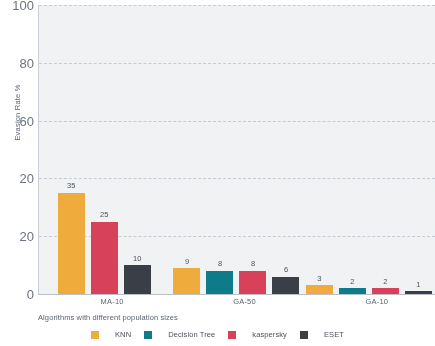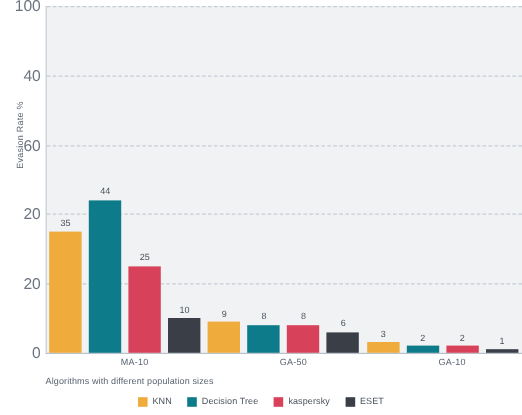--- a/index.html
+++ b/index.html
@@ -164,21 +164,21 @@
     display: flex;
     flex-direction: row;
     justify-content: center;
     align-items: center;
     gap: 13px;
   }
   .legend-item {
     display: flex;
     flex-direction: row;
     align-items: center;
-    gap: 4px;
+    gap: 16px;
   }
   .legend-swatch {
     width: 8px;
     height: 8px;
     display: block;
   }
   .legend-label {
     font-size: 7.5px;
     color: #4a525c;
     letter-spacing: 0.1px;
@@ -190,21 +190,21 @@
 
 <div id="chart-root">
 
   <div class="y-axis-title">Evasion Rate %</div>
 
   <div class="yticks-wrap" id="yticks">
       <div class="ytick-label" style="top: 294px;">0</div>
       <div class="ytick-label" style="top: 236.2px;">20</div>
       <div class="ytick-label" style="top: 178.4px;">20</div>
       <div class="ytick-label" style="top: 120.6px;">60</div>
-      <div class="ytick-label" style="top: 62.8px;">40</div>
+      <div class="ytick-label" style="top: 62.8px;">80</div>
       <div class="ytick-label" style="top: 5px;">100</div>
     </div>
 
   <div class="plot-area" id="plot-area">
       <div class="gridline" style="top: 289px; border-top: none;"></div>
       <div class="gridline" style="top: 231.2px;"></div>
       <div class="gridline" style="top: 173.4px;"></div>
       <div class="gridline" style="top: 115.6px;"></div>
       <div class="gridline" style="top: 57.8px;"></div>
       <div class="gridline" style="top: 0px;"></div>
@@ -212,24 +212,20 @@
 
   <div class="axis-baseline"></div>
 
   <div class="groups" id="groups">
       <div class="bar-group">
         <div class="bar-slot">
           <div class="bar-value">35</div>
           <div class="bar" style="background: rgb(239, 171, 60); height: 101.15px;"></div>
         </div>
         <div class="bar-slot">
-          <div class="bar-value">44</div>
-          <div class="bar" style="background: rgb(13, 123, 138); height: 127.16px;"></div>
-        </div>
-        <div class="bar-slot">
           <div class="bar-value">25</div>
           <div class="bar" style="background: rgb(216, 65, 90); height: 72.25px;"></div>
         </div>
         <div class="bar-slot">
           <div class="bar-value">10</div>
           <div class="bar" style="background: rgb(58, 63, 71); height: 28.9px;"></div>
         </div>
       </div>
       <div class="bar-group">
         <div class="bar-slot">

